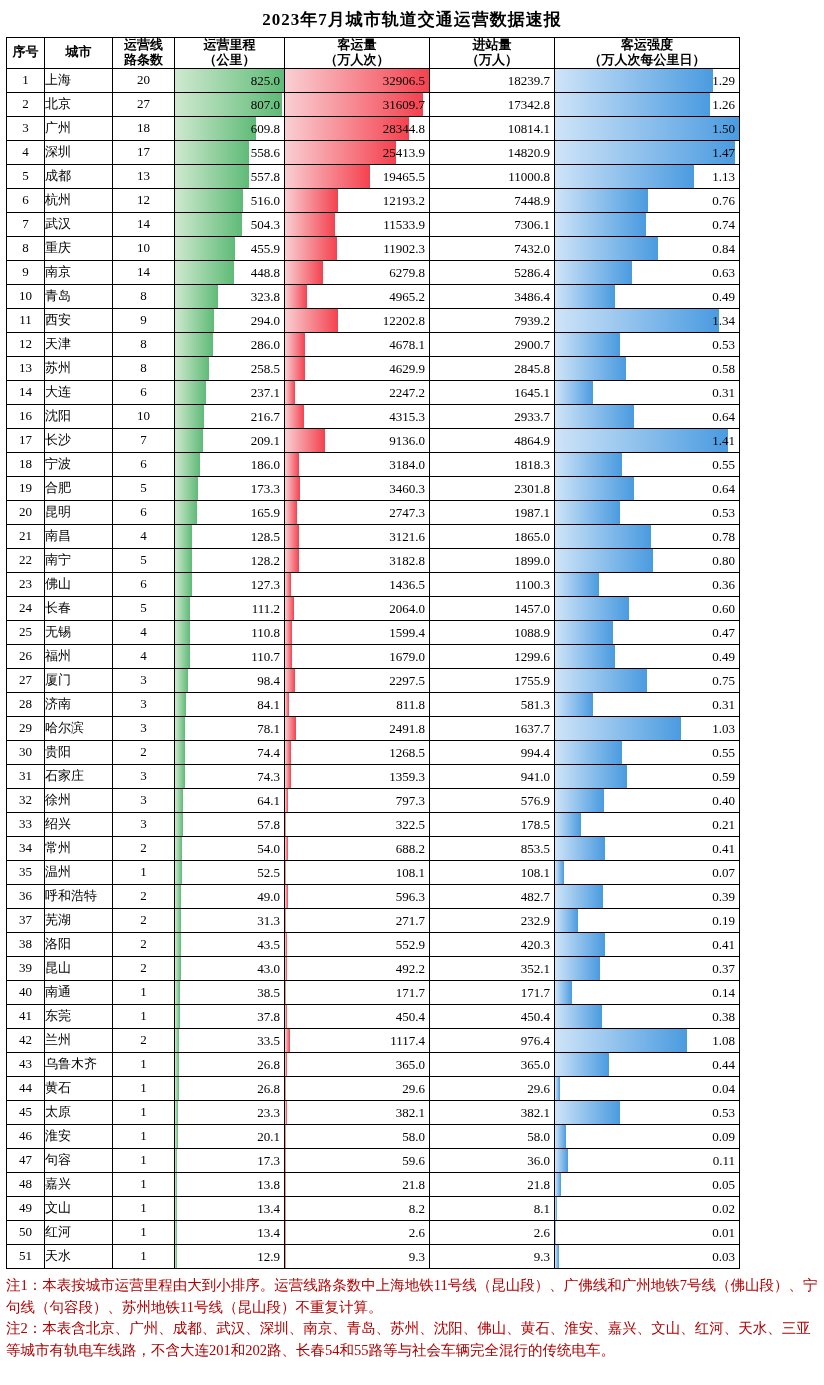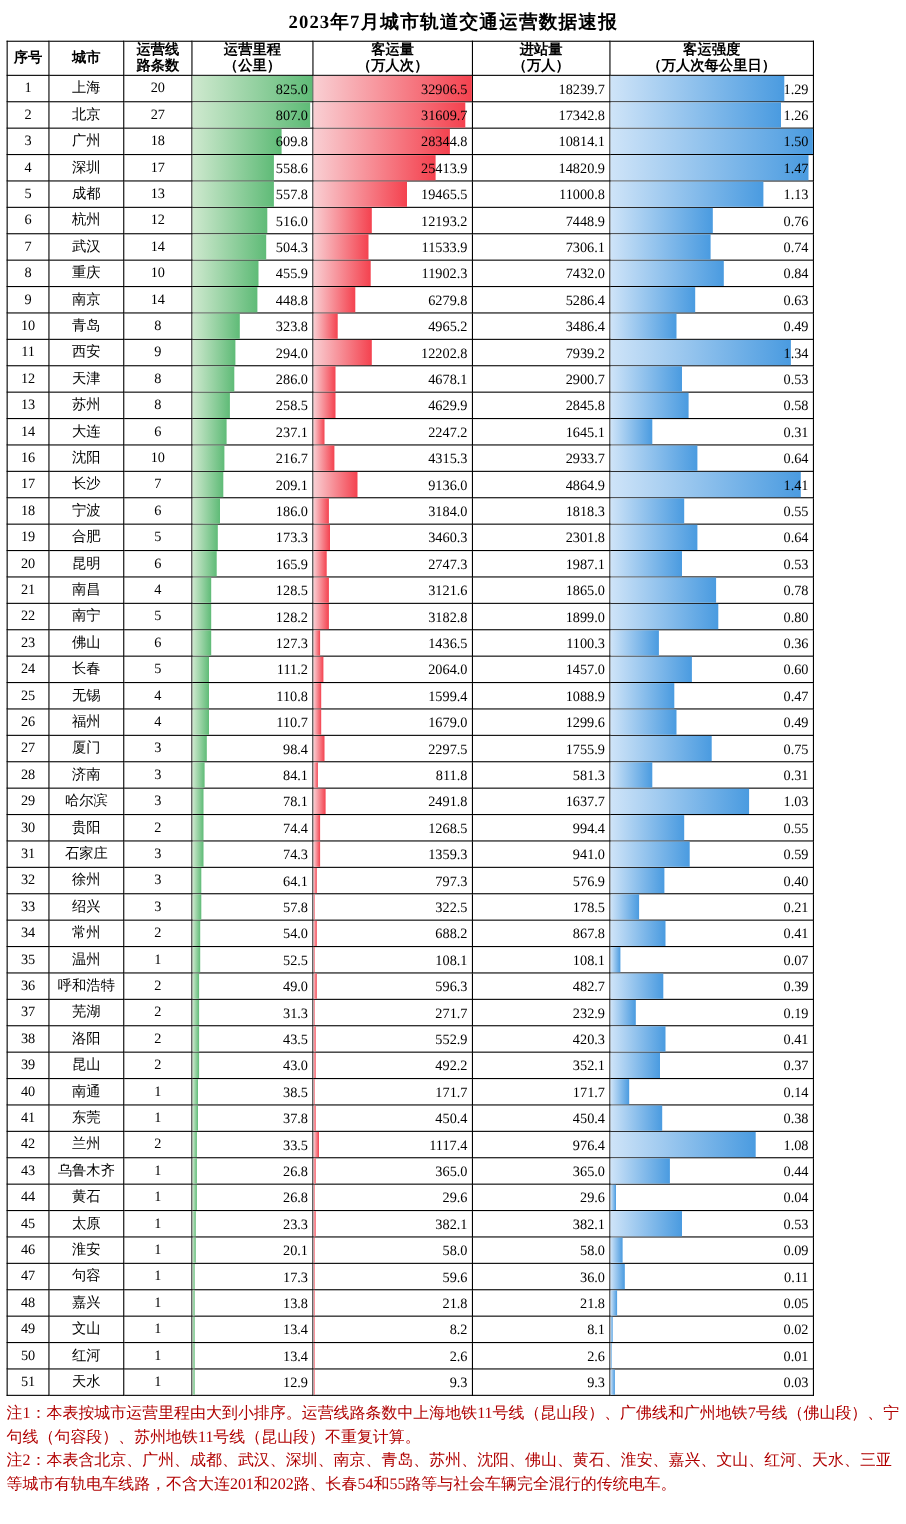--- a/index.html
+++ b/index.html
@@ -42,21 +42,21 @@
   
   col.c-idx{width:38px;}
   col.c-city{width:68px;}
   col.c-lines{width:62px;}
   col.c-km{width:110px;}
   col.c-pass{width:145px;}
   col.c-enter{width:125px;}
   col.c-int{width:185px;}
 
   td.idx{text-align:center;font-size:13px;}
-  td.city{text-align:center;font-size:14px;}
+  td.city{font-size:14px;}
   td.lines{text-align:center;font-size:13px;}
 
   .barcell{position:relative;}
   .barcell .bar{
     position:absolute;
     top:0;bottom:0;left:0;
   }
   .barcell .val{
     position:relative;
     z-index:2;
@@ -770,21 +770,21 @@
           <td class="lines">2</td>
           <td class="barcell green">
             <div class="bar" style="width: 6.55%;"></div>
             <span class="val">54.0</span>
           </td>
           <td class="barcell red">
             <div class="bar" style="width: 2.09%;"></div>
             <span class="val">688.2</span>
           </td>
           <td class="barcell">
-            <span class="val">867.8</span>
+            <span class="val">853.5</span>
           </td>
           <td class="barcell blue">
             <div class="bar" style="width: 27.33%;"></div>
             <span class="val">0.41</span>
           </td>
         </tr>
         <tr>
           <td class="idx">35</td>
           <td class="city">温州</td>
           <td class="lines">1</td>

